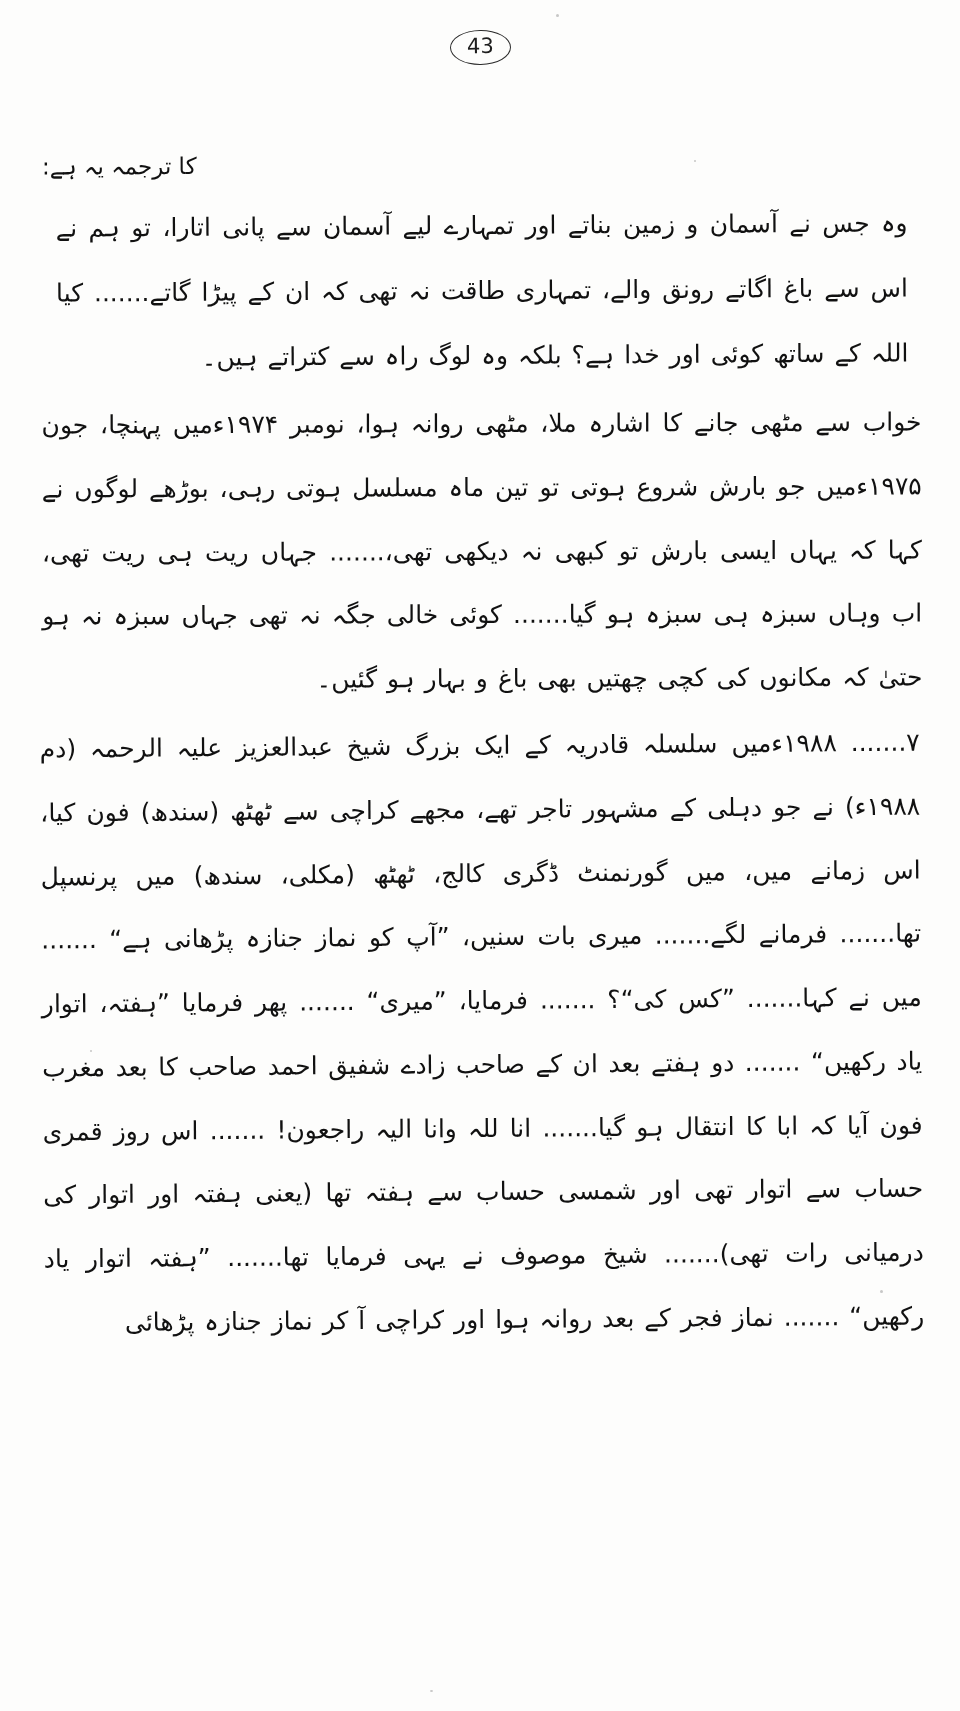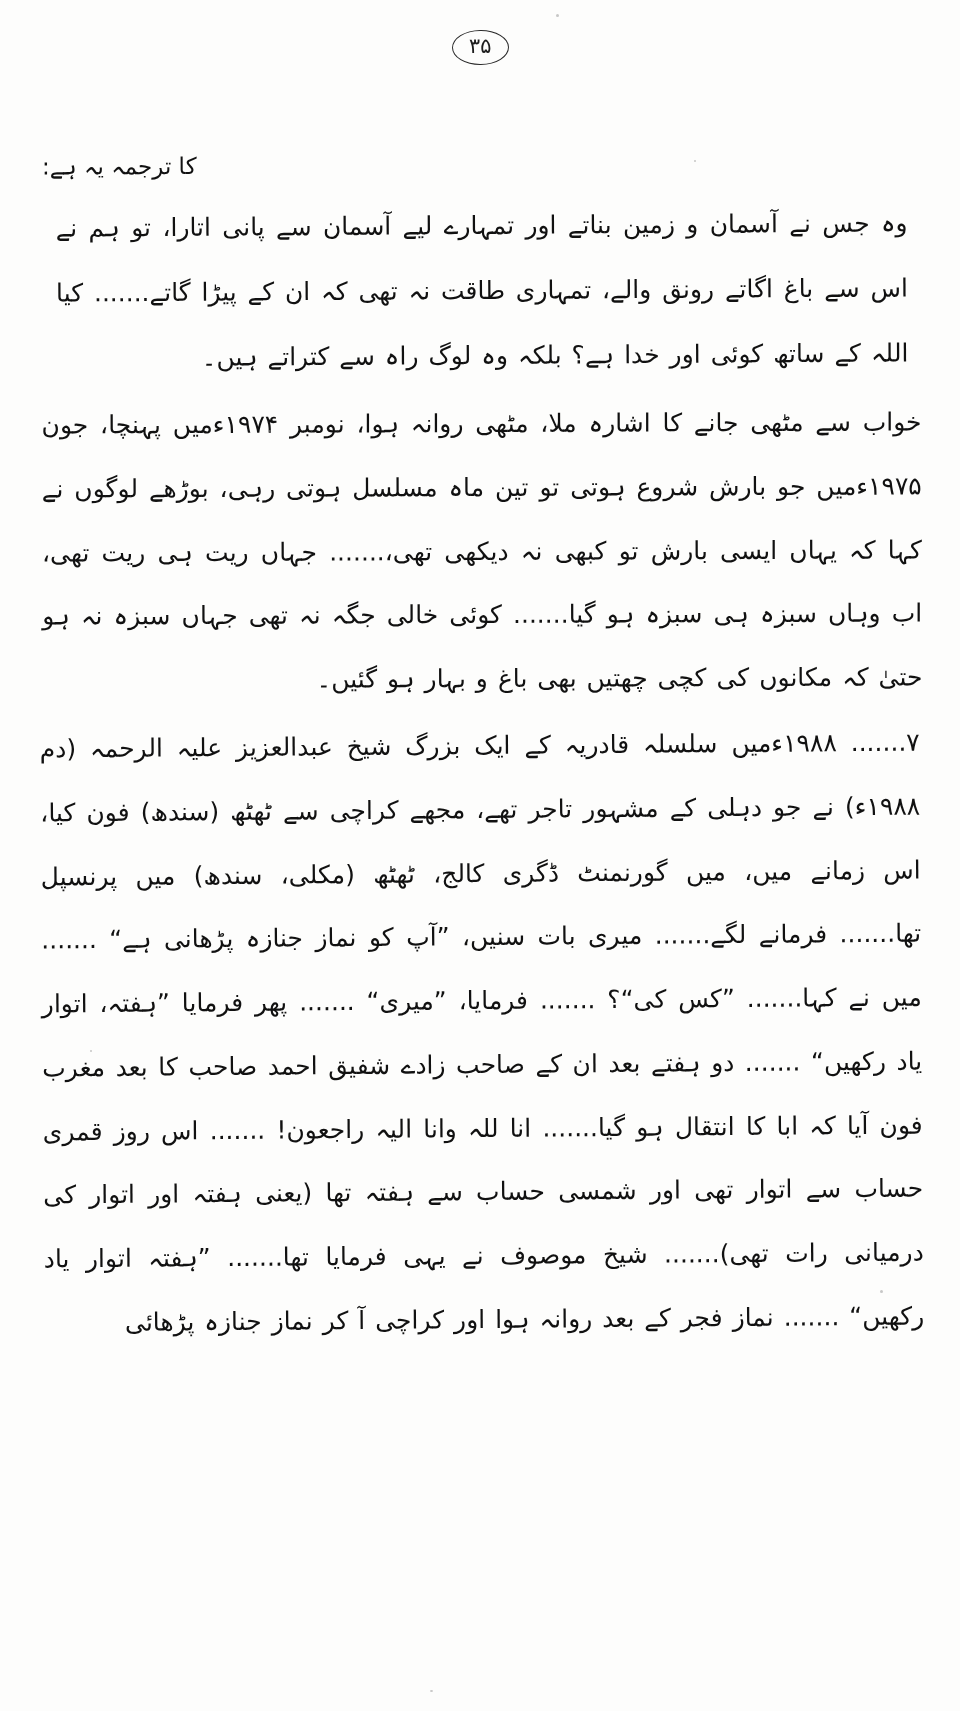--- a/index.html
+++ b/index.html
@@ -83,21 +83,21 @@
   .skew1 { transform: rotate(-0.35deg); }
   .skew2 { transform: rotate(-0.2deg); }
   .skew3 { transform: rotate(-0.45deg); }
 </style>
 </head>
 <body>
 
 <div id="page">
 
   <div id="page-number-wrap">
-    <span id="page-number-oval">۳۵</span>
+    <span id="page-number-oval">43</span>
   </div>
 
   <div id="body-text">
 
     <div class="lead-small skew2">
       <span class="inner">کا ترجمہ یہ ہے:</span>
     </div>
 
     <p class="para quote skew1">وہ جس نے آسمان و زمین بناتے اور تمہارے لیے آسمان سے پانی اتارا، تو ہم نے اس سے باغ اگاتے رونق والے، تمہاری طاقت نہ تھی کہ ان کے پیڑا گاتے....... کیا اللہ کے ساتھ کوئی اور خدا ہے؟ بلکہ وہ لوگ راہ سے کتراتے ہیں۔</p>
 

